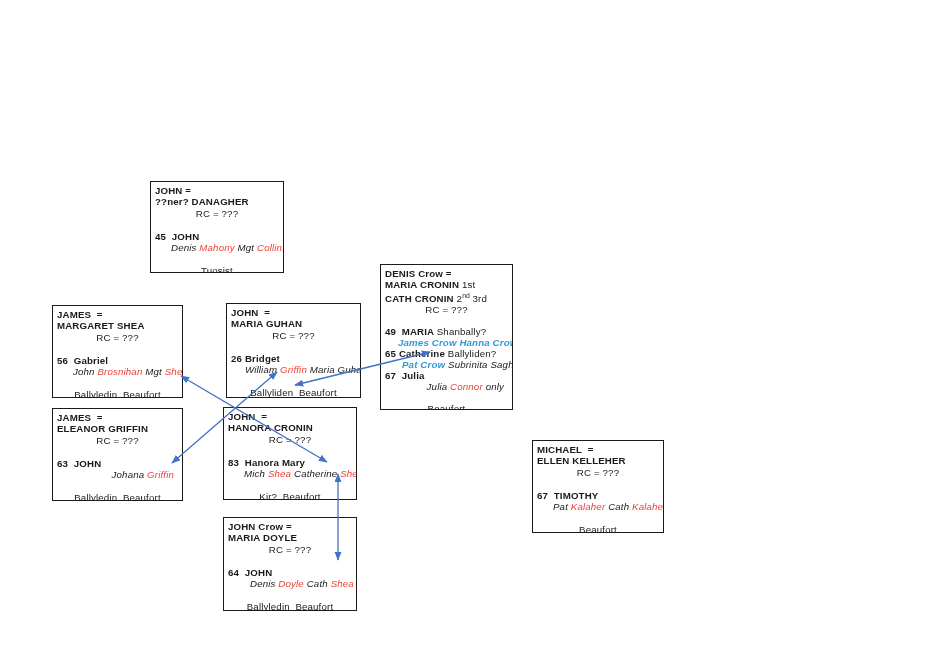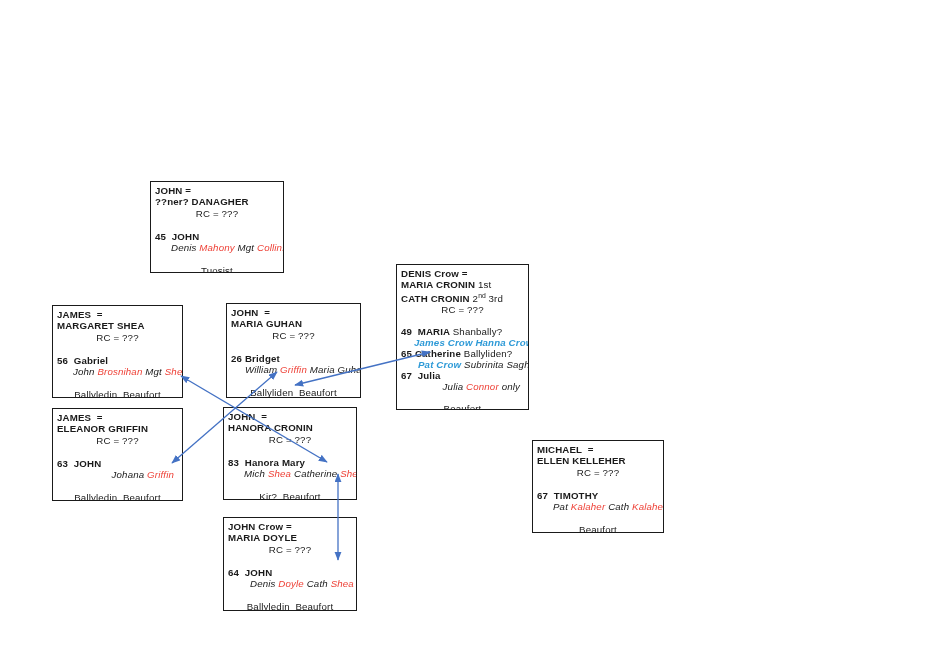--- a/index.html
+++ b/index.html
@@ -26,21 +26,21 @@
     white-space:pre;
   }
   .box-cronin .line { line-height:11.0px; }
   .line.center { text-align:center; }
   .line.right  { text-align:right; padding-right:4px; }
   .seg-b { font-weight:bold; }
   .seg-i { font-style:italic; }
   .seg-sup { font-size:6.8px; vertical-align:super; letter-spacing:0; }
   
   .box-danagher { left:150px; top:181px; width:134px; height:92px; }
-  .box-cronin   { left:396px; top:264px; width:133px; height:146px; }
+  .box-cronin   { left:380px; top:264px; width:133px; height:146px; }
   .box-shea     { left:52px;  top:305px; width:131px; height:93px; }
   .box-guhan    { left:226px; top:303px; width:135px; height:95px; }
   .box-griffin  { left:52px;  top:408px; width:131px; height:93px; }
   .box-sweeny   { left:223px; top:407px; width:134px; height:93px; }
   .box-doyle    { left:223px; top:500px; width:134px; height:94px;margin-top:17px; }
   .box-kelleher { left:532px; top:440px; width:132px; height:93px; }
   #arrow-layer {
     position:absolute; left:0; top:0;
     width:950px; height:672px;
     pointer-events:none;

